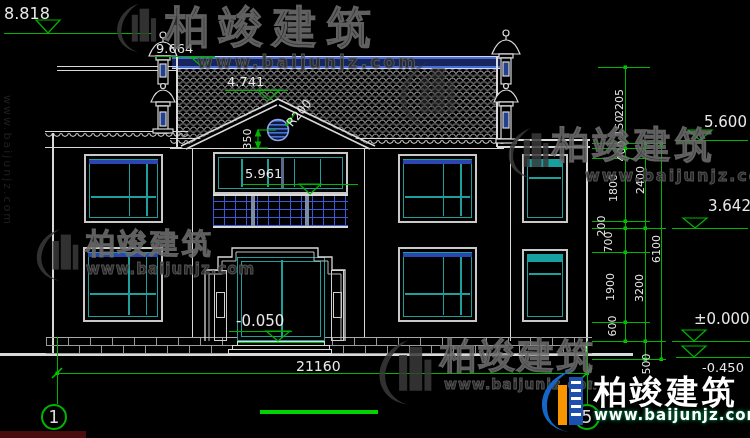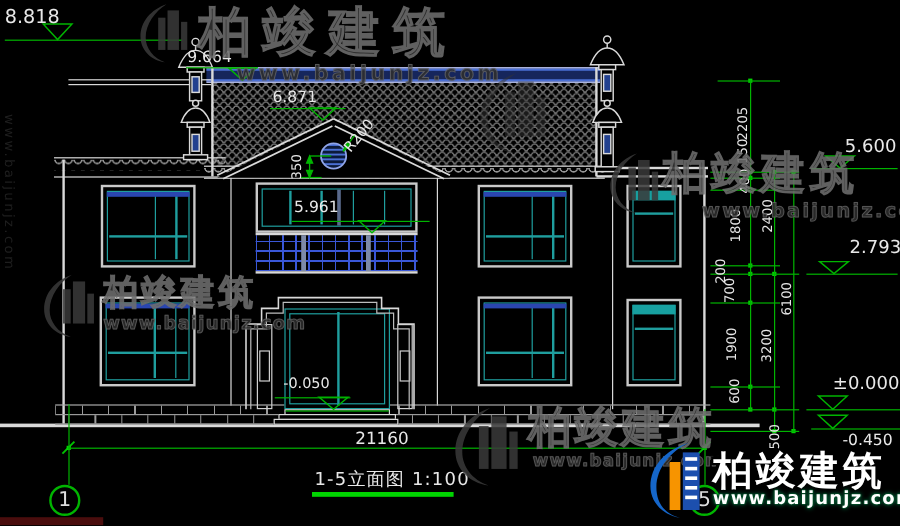--- a/index.html
+++ b/index.html
@@ -284,46 +284,45 @@
   <div class="gl" style="left:592px;top:322px;width:58px;height:1px;"></div>
   <div class="gl" style="left:592px;top:341px;width:74px;height:1px;"></div>
   <div class="gl" style="left:592px;top:359px;width:74px;height:1px;"></div>
 
   <div class="gl" style="left:57px;top:337px;width:1px;height:67px;"></div>
   <div class="gl" style="left:587px;top:341px;width:1px;height:63px;"></div>
   <div class="gl" style="left:57px;top:373px;width:530px;height:1px;"></div>
 
   <span class="txt" style="left:4px;top:4px;font-size:16px;">8.818</span>
   <span class="txt" style="left:156px;top:41px;font-size:13px;">9.664</span>
-  <span class="txt" style="left:227px;top:74px;font-size:13px;">6.871</span>
+  <span class="txt" style="left:227px;top:74px;font-size:13px;">4.741</span>
   <span class="txt" style="left:245px;top:166px;font-size:13px;">5.961</span>
-  <span class="txt" style="left:236px;top:312px;font-size:12px;">-0.050</span>
+  <span class="txt" style="left:236px;top:312px;font-size:15px;">-0.050</span>
   <span class="txt" style="left:704px;top:113px;font-size:15px;">5.600</span>
-  <span class="txt" style="left:708px;top:197px;font-size:15px;">2.793</span>
+  <span class="txt" style="left:708px;top:197px;font-size:15px;">3.642</span>
   <span class="txt" style="left:694px;top:310px;font-size:15px;">±0.000</span>
   <span class="txt" style="left:702px;top:360px;font-size:13px;">-0.450</span>
 
   <span class="txt" style="left:299px;top:113px;font-size:12px;transform:translate(-50%,-50%) rotate(-50deg);">R200</span>
   <span class="dtxt rot" style="left:247px;top:139px;">350</span>
 
   <span class="dtxt rot" style="left:619px;top:103px;">2205</span>
   <span class="dtxt rot" style="left:619px;top:126px;">150</span>
   <span class="dtxt rot" style="left:621px;top:151px;">400</span>
   <span class="dtxt rot" style="left:613px;top:188px;">1800</span>
   <span class="dtxt rot" style="left:601px;top:226px;">200</span>
   <span class="dtxt rot" style="left:608px;top:242px;">700</span>
   <span class="dtxt rot" style="left:610px;top:287px;">1900</span>
   <span class="dtxt rot" style="left:612px;top:326px;">600</span>
   <span class="dtxt rot" style="left:640px;top:180px;">2400</span>
   <span class="dtxt rot" style="left:639px;top:288px;">3200</span>
   <span class="dtxt rot" style="left:646px;top:364px;">500</span>
   <span class="dtxt rot" style="left:656px;top:249px;">6100</span>
 
   <span class="txt" style="left:296px;top:358px;font-size:14px;">21160</span>
-  <span class="txt" style="left:262px;top:390px;font-size:15px;letter-spacing:1px;">1-5立面图 1:100</span>
   <div class="title-bar" style="left:260px;top:410px;width:118px;height:4px;"></div>
 
   <div class="gcirc" style="left:41px;top:404px;">
     <span>1</span>
   </div>
   <div class="gcirc" style="left:574px;top:404px;">
     <span>5</span>
   </div>
 
   <svg class="wm-glyph" viewBox="0 0 52 60" style="left:112px;top:0px;width:50px;height:52px;">

